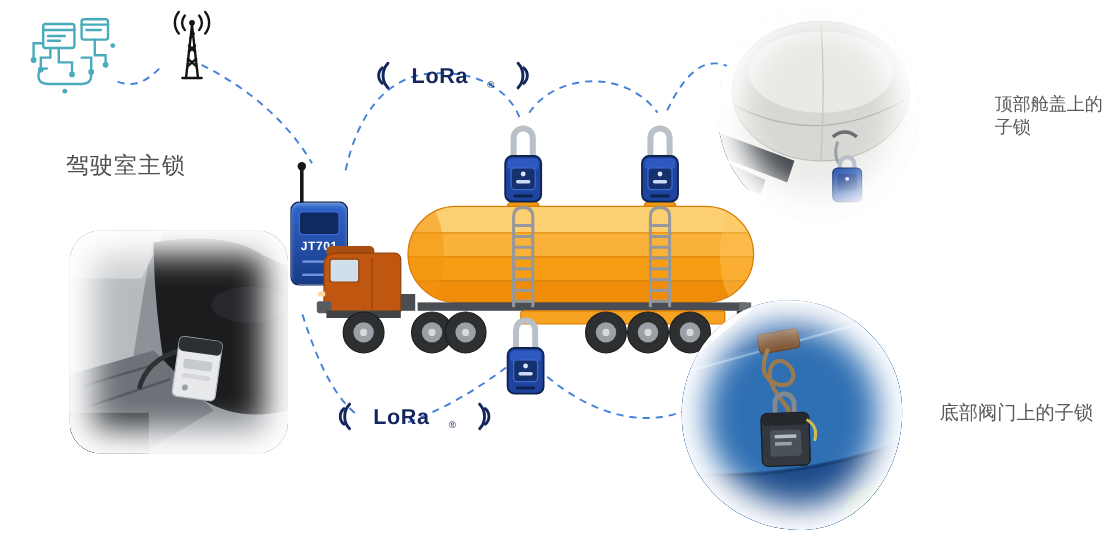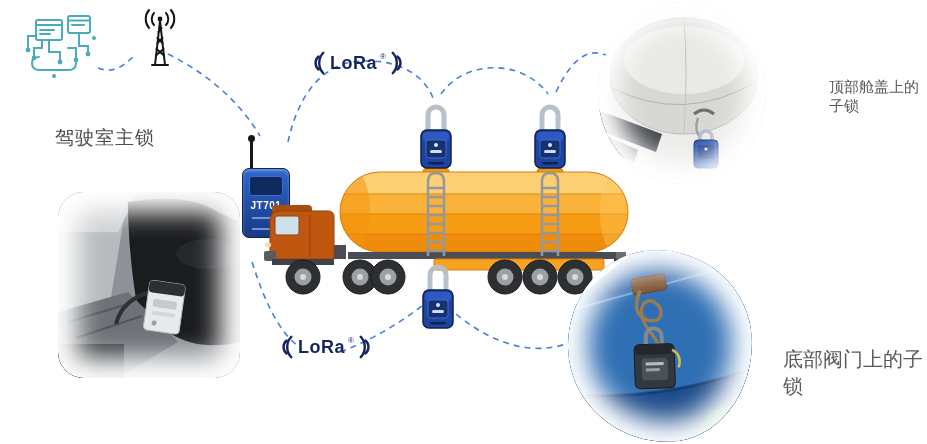--- a/index.html
+++ b/index.html
@@ -9,29 +9,29 @@
   svg{display:block;}
 
   
   .connections{position:absolute;left:0;top:0;width:927px;height:444px;}
   .dash{fill:none;stroke:#3b7ad6;stroke-width:1.6;stroke-dasharray:6 5;opacity:.95;}
 
   
   .label{position:absolute;color:#595959;}
   .label-cab{left:55px;top:125px;font-size:19px;color:#4d4d4d;letter-spacing:1px;}
   .label-top{left:829px;top:78px;font-size:15px;}
-  .label-bottom{left:783px;top:346px;font-size:20px;}
+  .label-bottom{left:783px;top:334px;font-size:16px;text-align:right;}
 
   
   .cloud-icon{left:24px;top:8px;width:80px;height:85px;}
   
   .tower-icon{left:135px;top:6px;width:50px;height:62px;}
 
   
-  .lora{position:absolute;display:flex;align-items:flex-start;gap:3px;color:#15265c;}
+  .lora{position:absolute;display:flex;align-items:flex-end;gap:16px;color:#15265c;}
   .lora-top{left:314px;top:50px;}
   .lora-bottom{left:282px;top:334px;}
   .lora-text{font-size:18px;font-weight:800;line-height:26px;letter-spacing:.5px;}
   .lora-reg{font-size:8px;line-height:10px;margin-top:2px;}
   .lora-arcs{width:13px;height:26px;}
   .lora-arcs path{fill:none;stroke:#15265c;stroke-width:2.6;stroke-linecap:round;}
 
   
   .jt701{left:242px;top:138px;width:48px;height:100px;}
   .jt701-antenna{position:absolute;left:8px;top:2px;width:3px;height:30px;background:#15171a;border-radius:2px;}

